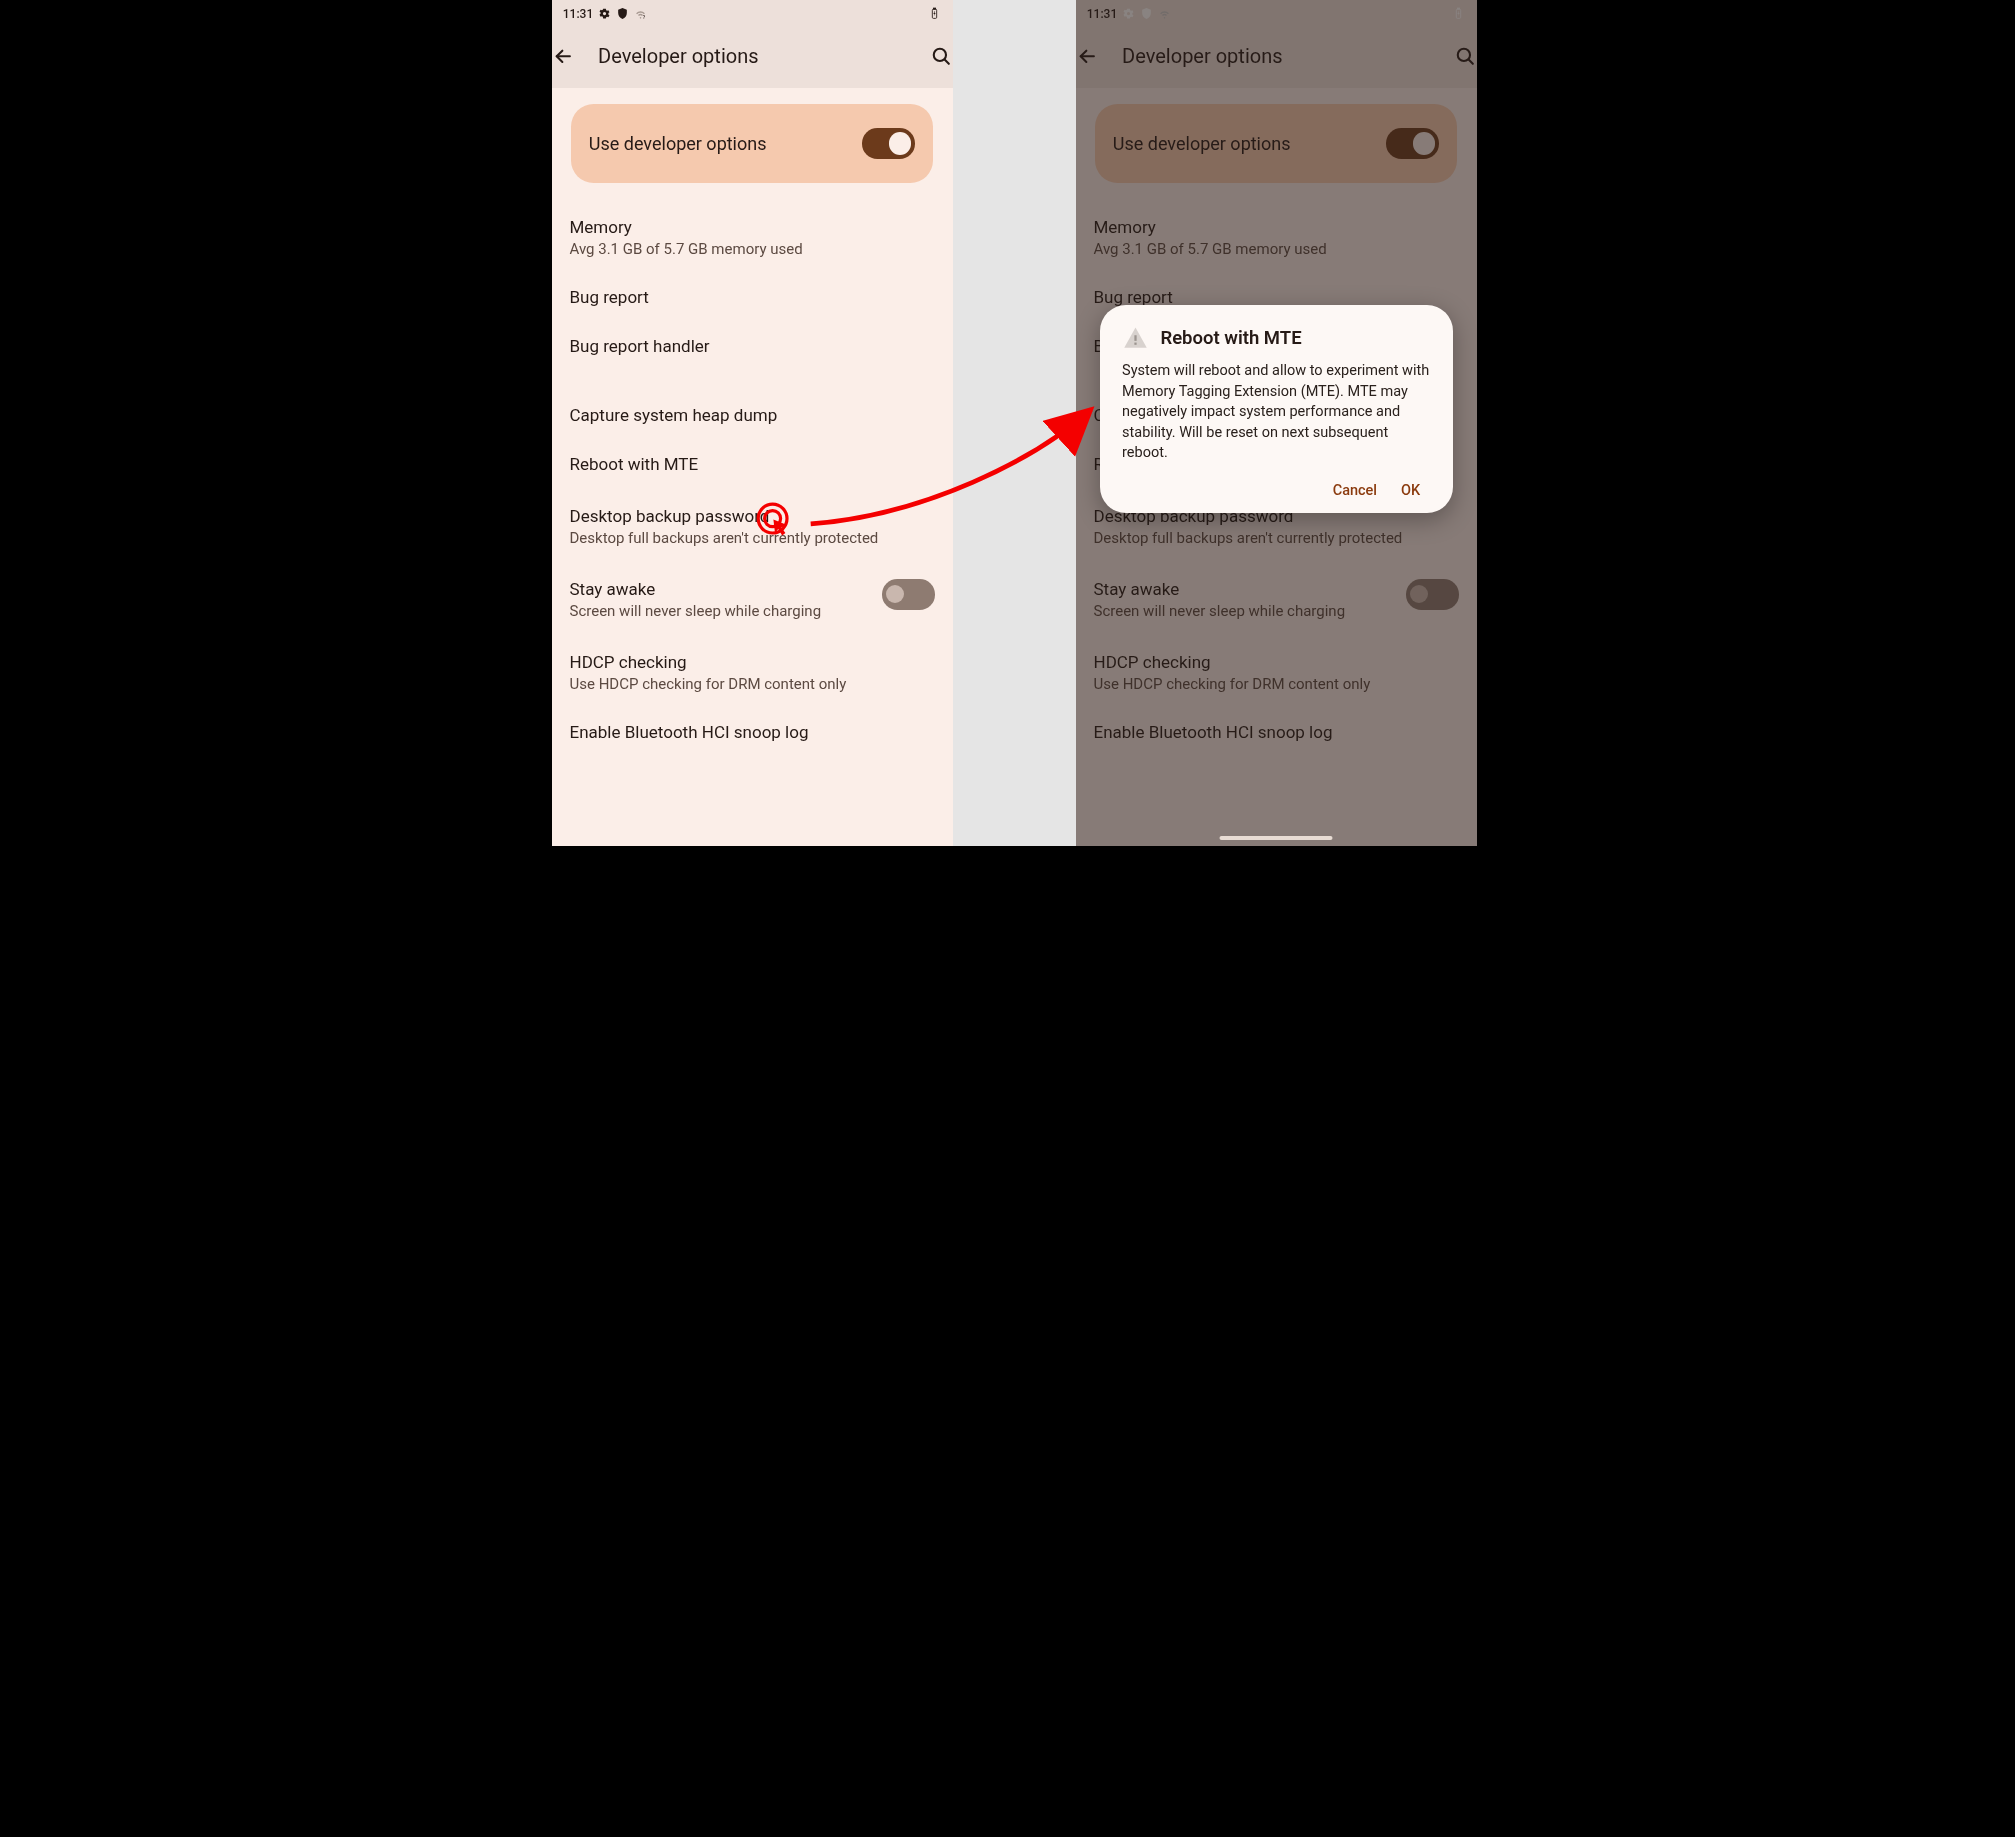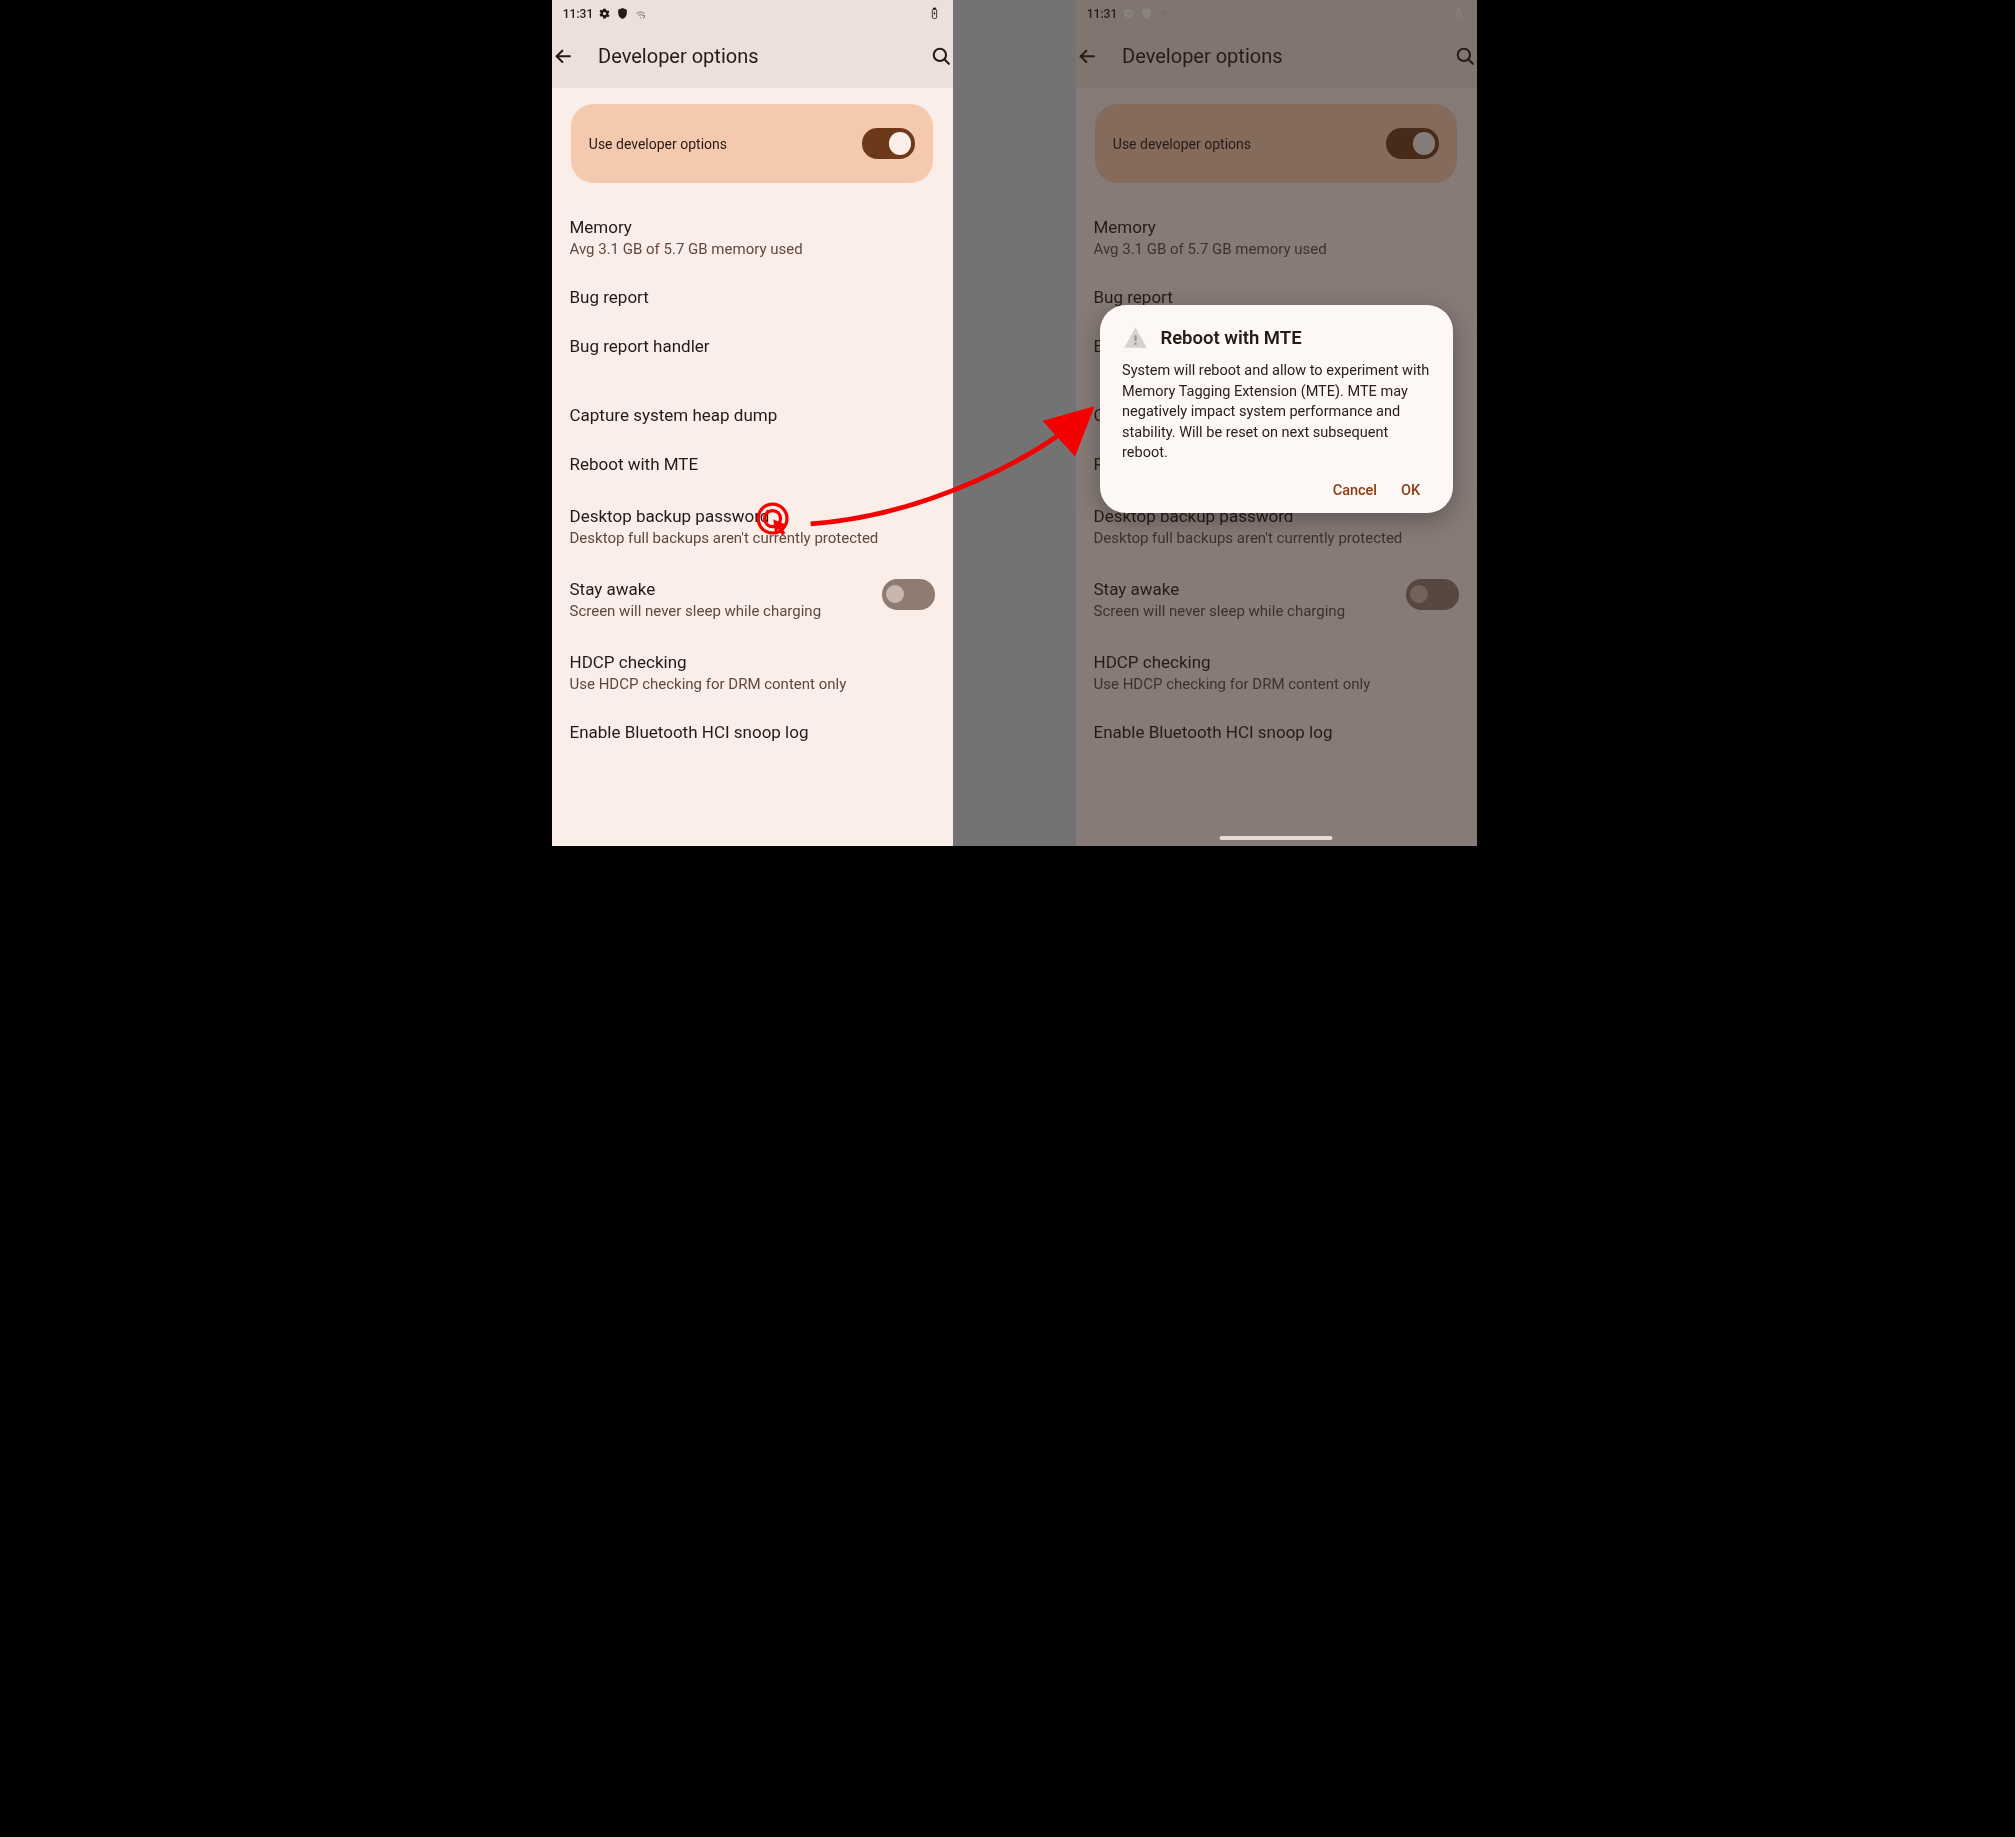--- a/index.html
+++ b/index.html
@@ -8,21 +8,21 @@
     font-family: -apple-system, BlinkMacSystemFont, "Segoe UI", Roboto, sans-serif;
     background: #000;
     display: flex;
     justify-content: center;
     align-items: flex-start;
   }
   .canvas {
     width: 925px;
     height: 846px;
     position: relative;
-    background: #737373;
+    background: #e5e5e5;
     display: flex;
     flex-direction: row;
     margin-left: 13px;
   }
   .phone {
     width: 401px;
     height: 846px;
     background: #FBEEE8;
     position: relative;
     overflow: hidden;
@@ -66,21 +66,21 @@
   .content { padding: 0 0 0 0; }
   .master-toggle {
     margin: 16px 19.3px 21px 19.3px;
     background: #F5C9AE;
     border-radius: 22.6px;
     height: 79px;
     display: flex;
     align-items: center;
     padding: 0 18px;
   }
-  .master-toggle .label { font-size: 14px; flex:1; }
+  .master-toggle .label { font-size: 18px; flex:1; }
   .switch {
     width: 53px; height: 31px; border-radius: 15.3px;
     position: relative; cursor: pointer;
   }
   .switch.on { background: #6C3A1B; }
   .switch.off { background: #8E7B71; }
   .switch .knob {
     width: 22.6px; height: 22.6px; border-radius: 50%;
     background: #FBEEE8; position: absolute; top: 4px;
   }

